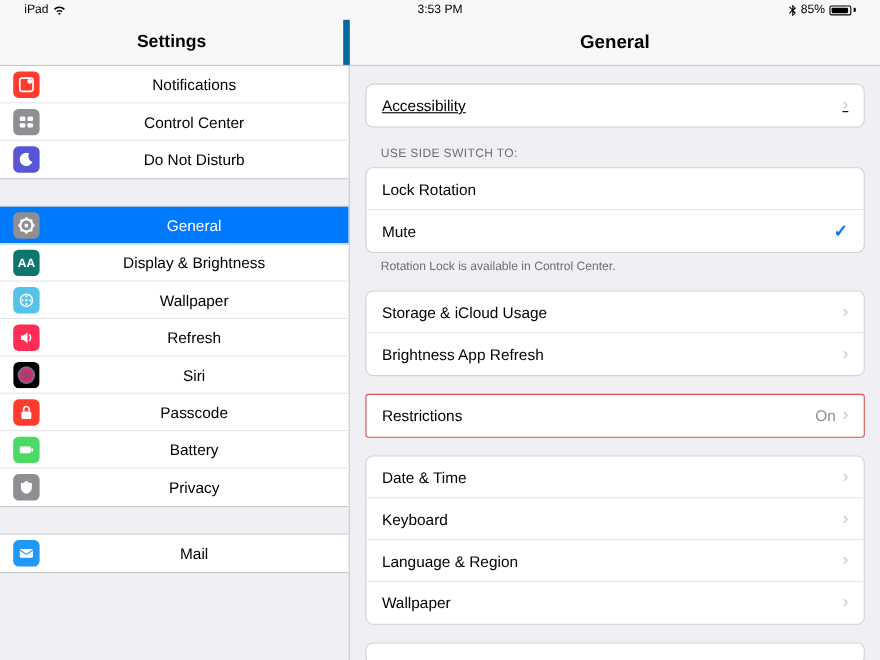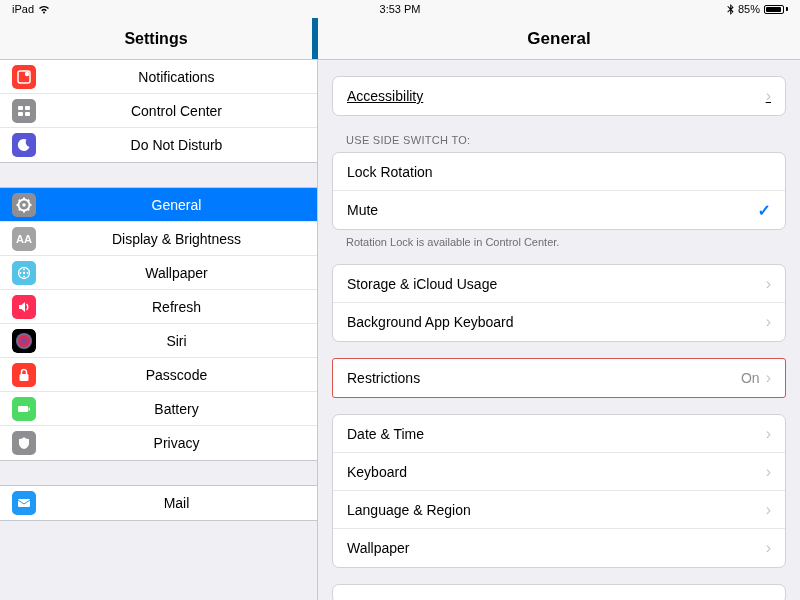--- a/index.html
+++ b/index.html
@@ -1,17 +1,17 @@
 <!DOCTYPE html>
 <html><head>
 <meta charset="utf-8">
 <style>
   * { box-sizing: border-box; margin: 0; padding: 0; }
   html, body { width: 800px; height: 600px; overflow: hidden; font-family: -apple-system, "Helvetica Neue", Helvetica, Arial, sans-serif; background: #efeff4; color: #000; }
-  .statusbar { height: 18px; width: 100%; background: #f8f8f8; display: flex; align-items: center; font-size: 11px; padding: 0 12px; color: #000; }
+  .statusbar { height: 18px; width: 100%; background: #f8f8f8; display: flex; align-items: center; font-size: 11px; padding: 0 22px; color: #000; }
   .statusbar .sb-left { flex: 1; display: flex; align-items: center; gap: 4px; }
   .statusbar .sb-center { flex: 1; text-align: center; }
   .statusbar .sb-right { flex: 1; text-align: right; display: flex; align-items: center; justify-content: flex-end; gap: 4px; }
   .statusbar svg { display: block; }
   .navbar { height: 42px; width: 100%; background: #f8f8f8; border-bottom: 1px solid #c8c7cc; display: flex; }
   .navbar .nav-left { width: 318px; display: flex; align-items: center; justify-content: center; font-weight: 600; font-size: 16px; border-right: 6px solid #0369a1; }
   .navbar .nav-right { flex: 1; display: flex; align-items: center; justify-content: center; font-weight: 600; font-size: 17px; }
   .content { display: flex; height: 540px; width: 100%; }
   .sidebar { width: 318px; background: #efeff4; border-right: 1px solid #c8c7cc; overflow-y: auto; }
   .detail { flex: 1; background: #efeff4; overflow-y: auto; padding: 0 14px 20px 14px; }
@@ -119,21 +119,21 @@
                 <line x1="2.8" y1="2.8" x2="4.5" y2="4.5"></line>
                 <line x1="11.5" y1="11.5" x2="13.2" y2="13.2"></line>
                 <line x1="2.8" y1="13.2" x2="4.5" y2="11.5"></line>
                 <line x1="11.5" y1="4.5" x2="13.2" y2="2.8"></line>
               </g>
             </svg>
           </span>
           <span class="label">General</span>
         </div>
         <div class="row">
-          <span class="icon" style="background: #a3a3a3;">
+          <span class="icon" style="background: #0f766e;">
             <svg width="16" height="16" viewBox="0 0 16 16">
               <text x="8" y="12" text-anchor="middle" font-size="11" font-weight="bold" fill="#fff">AA</text>
             </svg>
           </span>
           <span class="label">Display &amp; Brightness</span>
         </div>
         <div class="row">
           <span class="icon" style="background: rgb(85, 194, 232);">
             <svg width="16" height="16" viewBox="0 0 16 16">
               <circle cx="8" cy="8" r="5.5" fill="none" stroke="#fff" stroke-width="1.3"></circle>
@@ -231,21 +231,21 @@
       </div>
     </div>
     <div class="section-footer">Rotation Lock is available in Control Center.</div>
 
     <div class="dgroup">
       <div class="drow">
         <span class="dlabel">Storage &amp; iCloud Usage</span>
         <span class="chevron">›</span>
       </div>
       <div class="drow">
-        <span class="dlabel">Background App Keyboard</span>
+        <span class="dlabel">Brightness App Refresh</span>
         <span class="chevron">›</span>
       </div>
     </div>
 
     <div class="dgroup highlighted">
       <div class="drow">
         <span class="dlabel">Restrictions</span>
         <span class="dvalue">On</span>
         <span class="chevron">›</span>
       </div>

